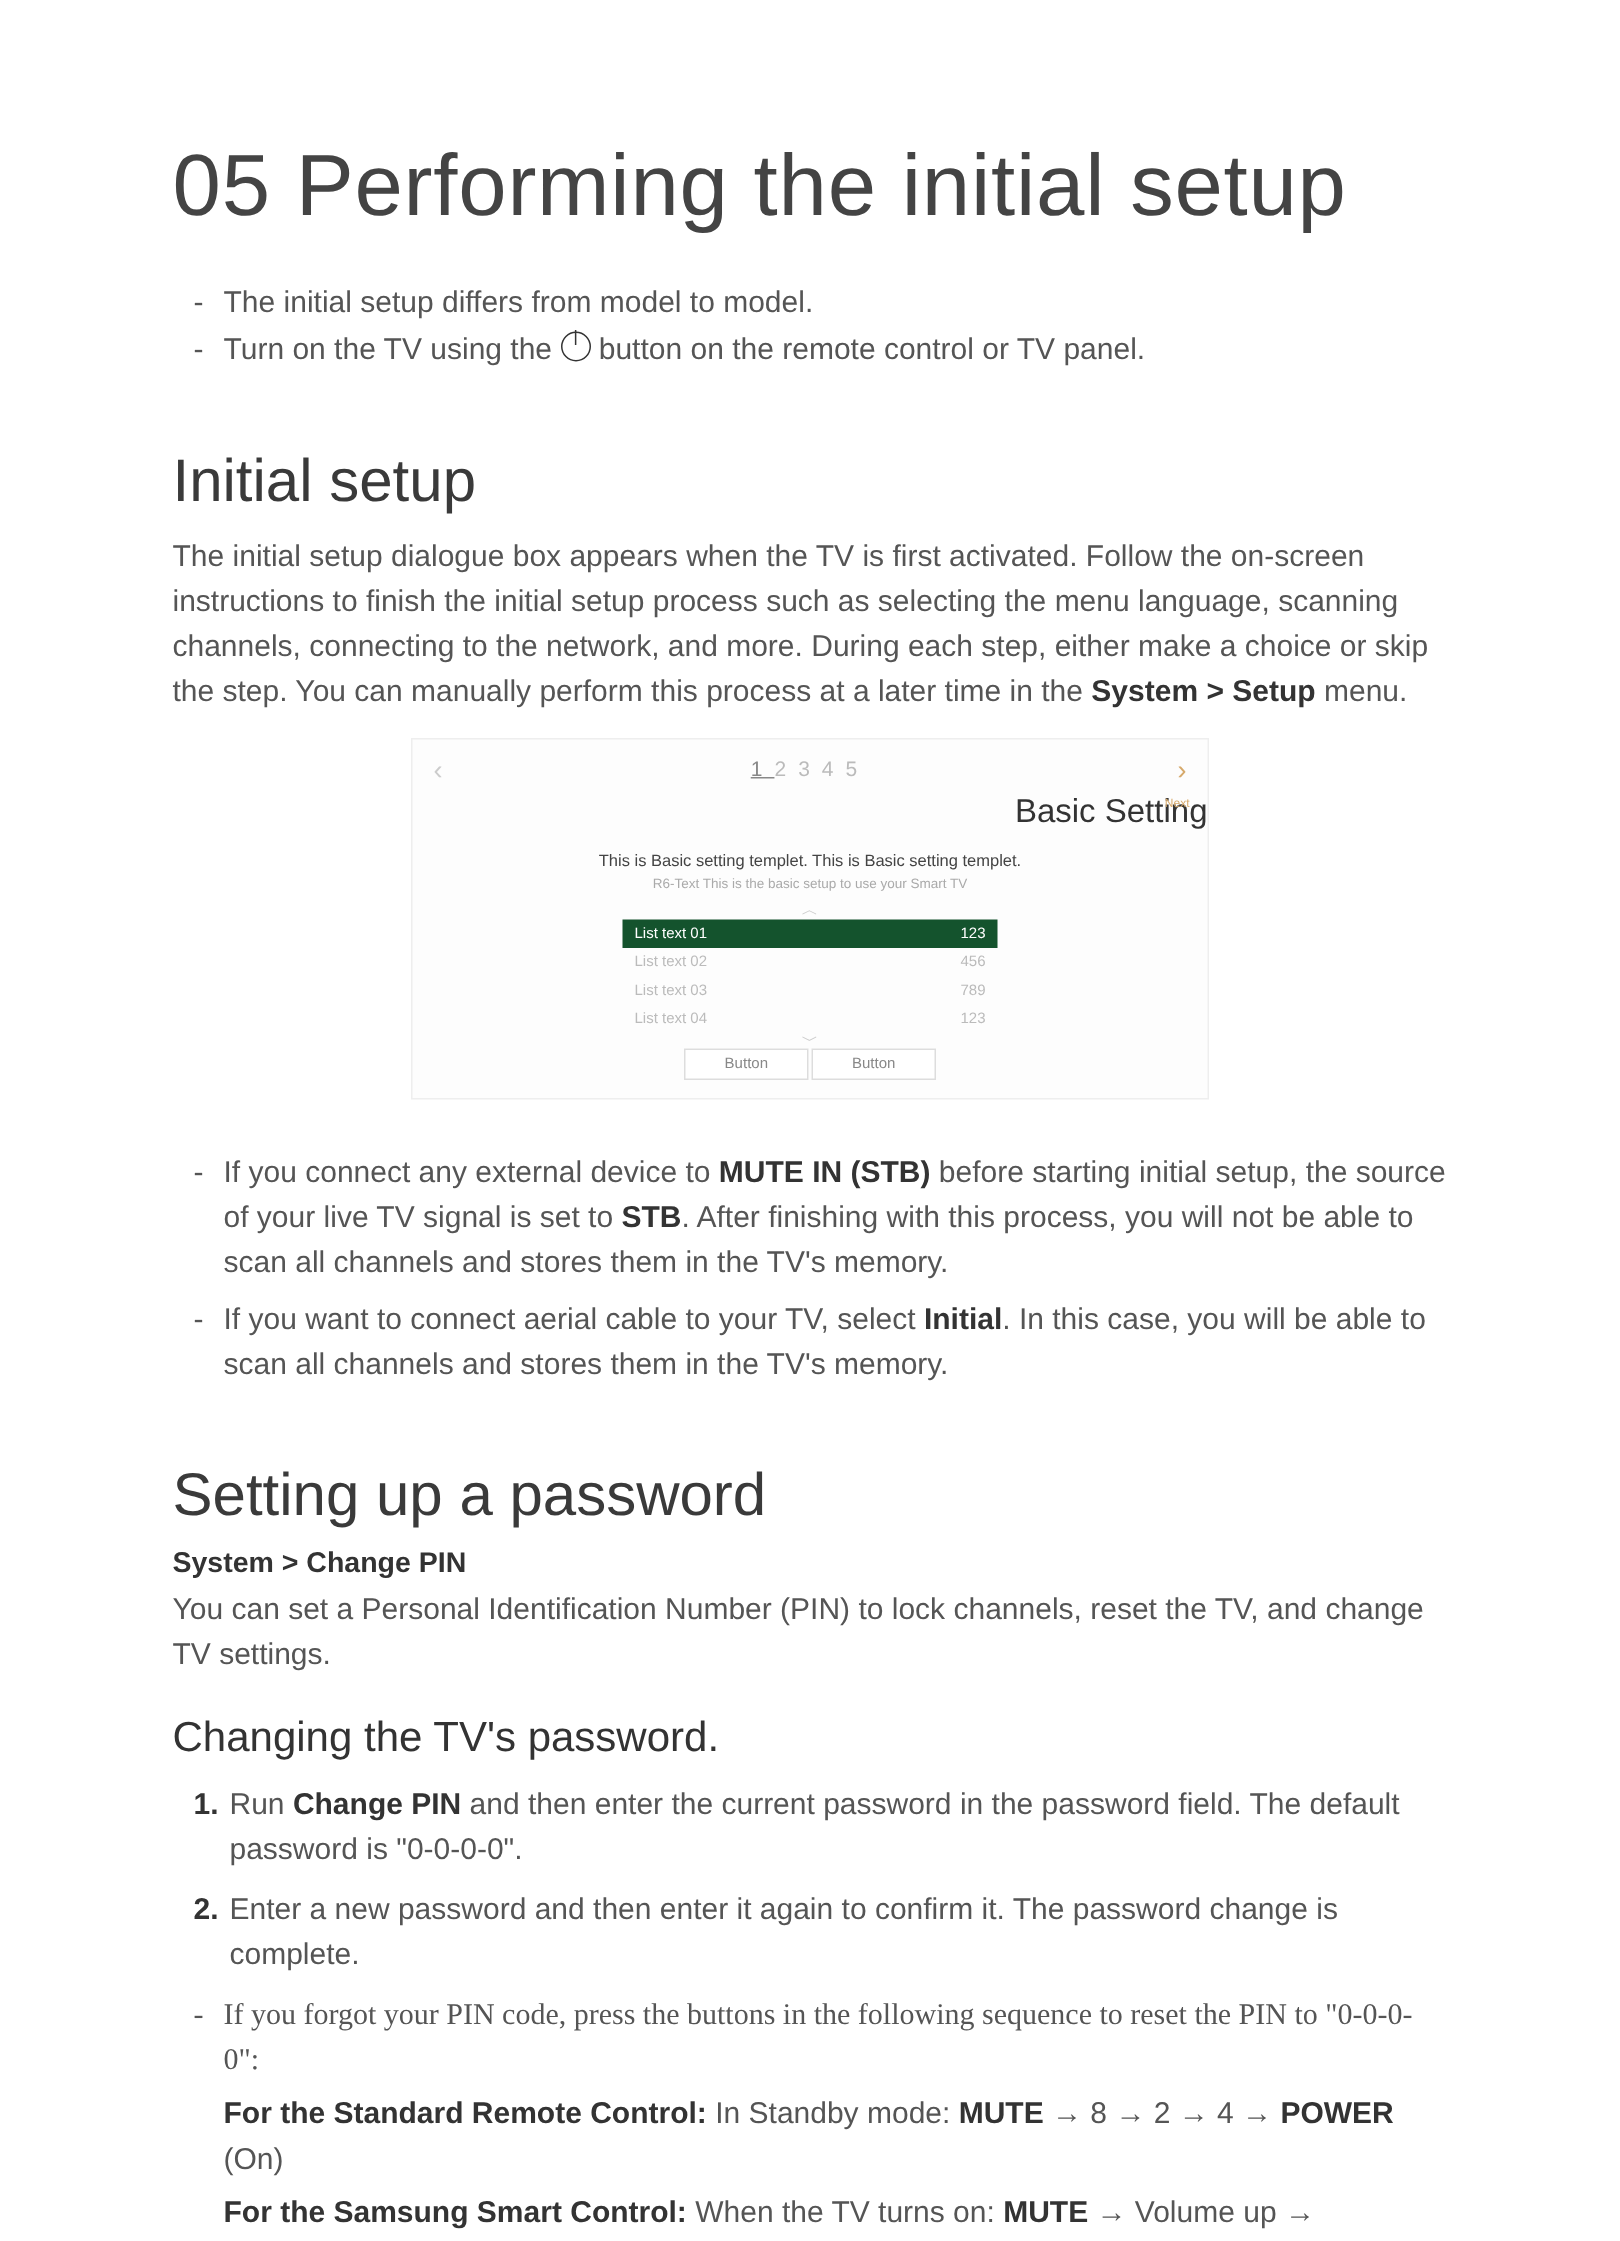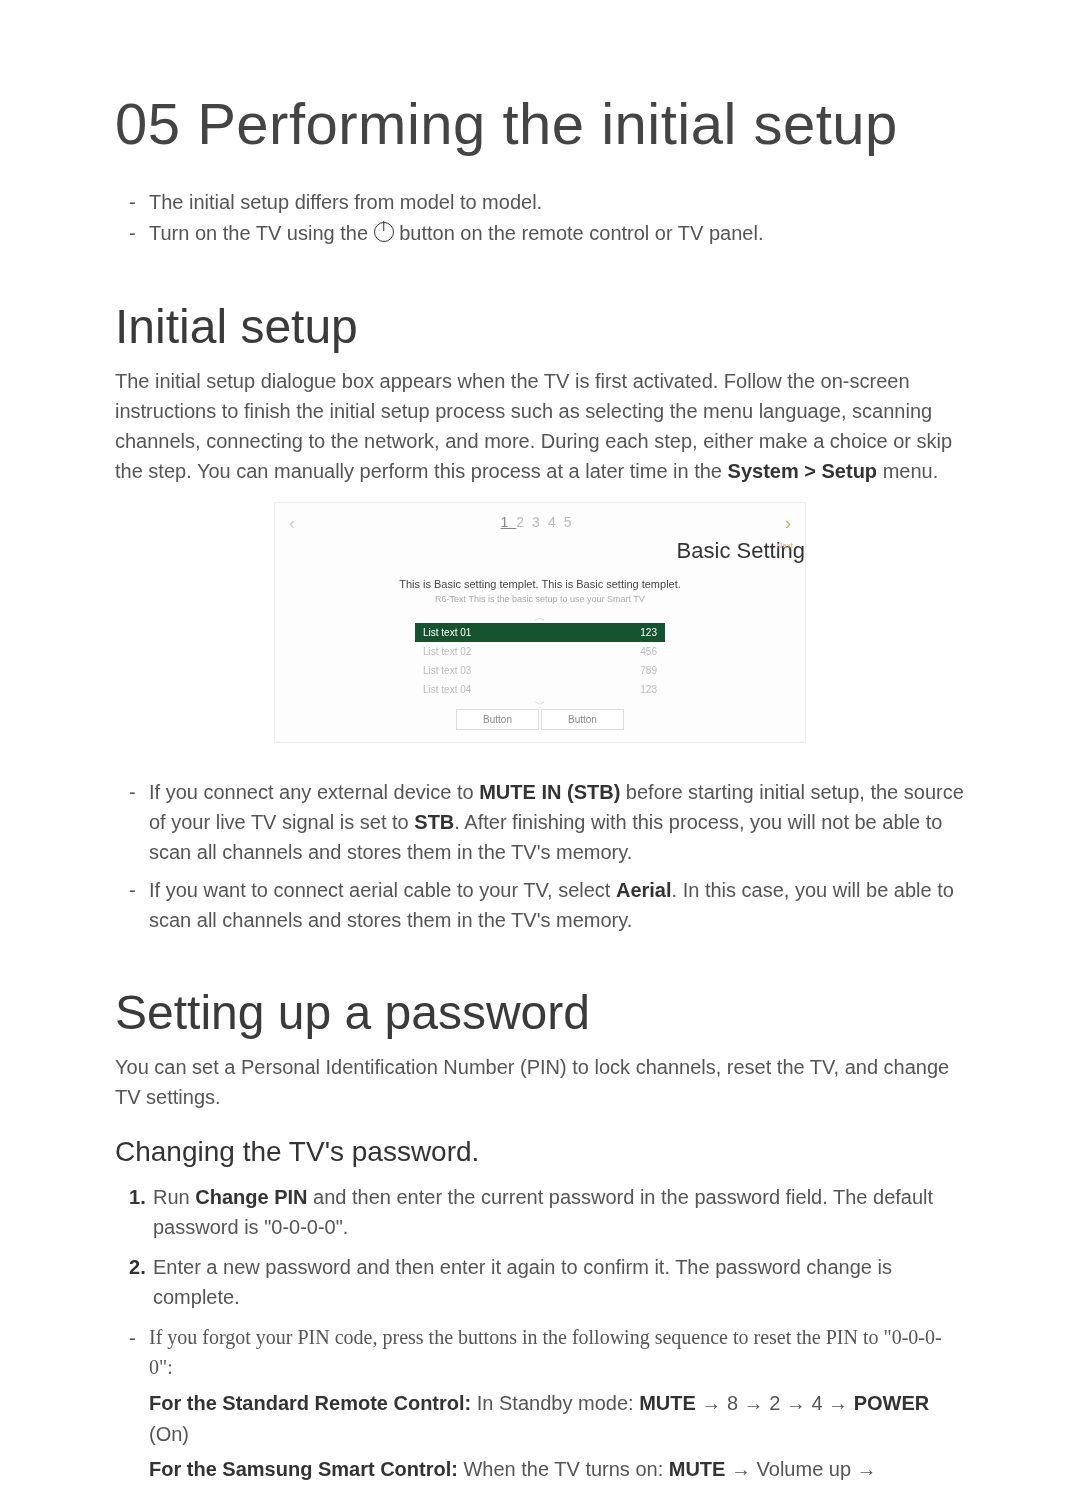--- a/index.html
+++ b/index.html
@@ -52,21 +52,21 @@
     content: "";
     position: absolute;
     left: 50%;
     top: -2px;
     width: 1.5px;
     height: 10px;
     background: #333;
     transform: translateX(-50%);
   }
   h2.section {
-    font-size: 48px;
+    font-size: 40px;
     font-weight: 400;
     margin: 0 0 12px 0;
     color: #3a3a3a;
   }
   .body-para {
     font-size: 20px;
     color: #555;
     line-height: 1.5;
     margin: 0 0 16px 0;
   }
@@ -294,25 +294,26 @@
       <div class="fig-btn">Button</div>
       <div class="fig-btn">Button</div>
     </div>
   </div>
 
   <ul class="bullet-list">
     <li>
       <span>If you connect any external device to </span><b>MUTE IN (STB)</b><span> before starting initial setup, the source of your live TV signal is set to </span><b>STB</b><span>. After finishing with this process, you will not be able to scan all channels and stores them in the TV's memory.</span>
     </li>
     <li>
-      <span>If you want to connect aerial cable to your TV, select </span><b>Aerial</b><span>. In this case, you will be able to scan all channels and stores them in the TV's memory.</span>
+      <span>If you want to connect aerial cable to your TV, select </span><b>Initial</b><span>. In this case, you will be able to scan all channels and stores them in the TV's memory.</span>
     </li>
   </ul>
 
   <h2 class="section">Setting up a password</h2>
+  <p class="nav-path">System &gt; Change PIN</p>
   <p class="body-para">You can set a Personal Identification Number (PIN) to lock channels, reset the TV, and change TV settings.</p>
 
   <h3 class="sub">Changing the TV's password.</h3>
 
   <ol class="steps">
     <li>
       <span>Run </span><b>Change PIN</b><span> and then enter the current password in the password field. The default password is "0-0-0-0".</span>
     </li>
     <li>Enter a new password and then enter it again to confirm it. The password change is complete.</li>
   </ol>

